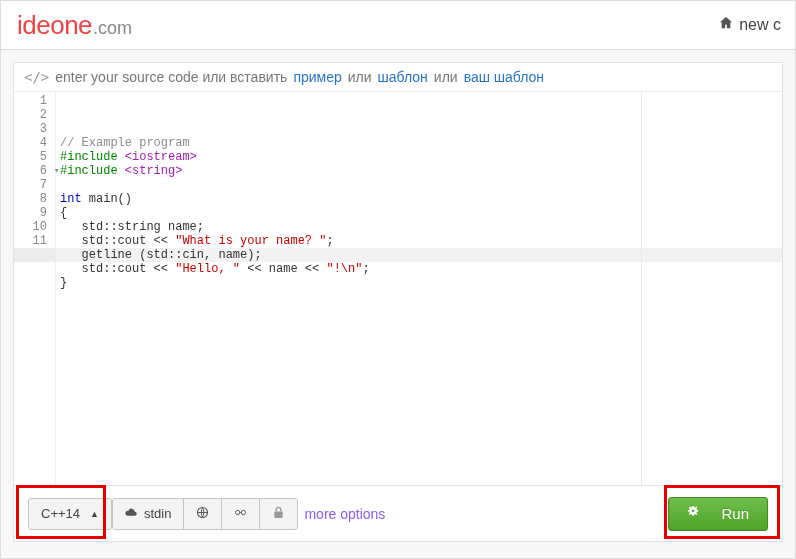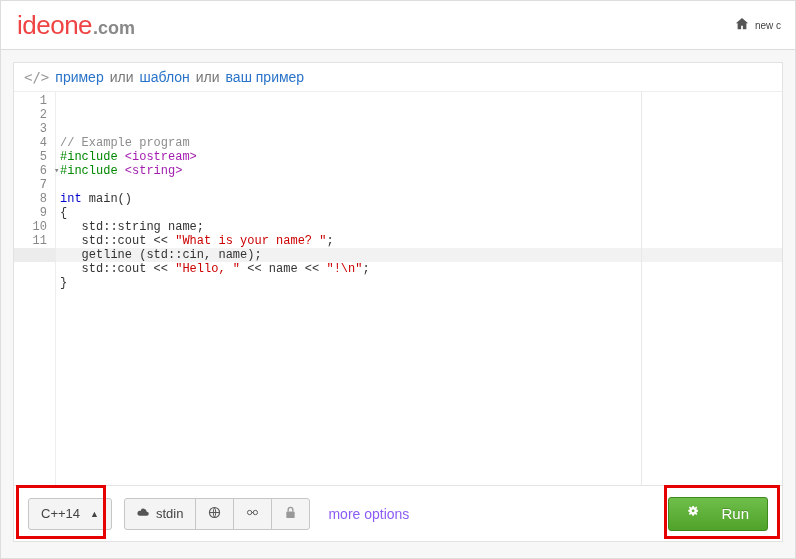--- a/index.html
+++ b/index.html
@@ -29,24 +29,24 @@
     font-family: "Trebuchet MS", "Lucida Sans", sans-serif;
     font-size: 26px;
     color: #ef4444;
     font-weight: 500;
     letter-spacing: -0.5px;
   }
   .logo .tld {
     font-family: "Trebuchet MS", sans-serif;
     font-size: 18px;
     color: #888;
-    font-weight: 700;
+    font-weight: 400;
     margin-left:1px;
   }
-  .topright { display:flex; align-items:center; gap:6px; color:#444; font-size:10px; }
+  .topright { display:flex; align-items:center; gap:6px; color:#444; font-size:16px; }
   .topright svg { width:14px; height:14px; }
 
   
   .panel {
     margin: 12px 12px 0 12px;
     background: #fff;
     border: 1px solid #e2e2e2;
     height: 480px;
     display:flex;
     flex-direction:column;
@@ -119,21 +119,21 @@
   
   .footer {
     height:56px;
     border-top:1px solid #e4e4e4;
     display:flex;
     align-items:center;
     padding: 0 14px;
     gap:10px;
     justify-content:space-between;
   }
-  .footer-left { display:flex; align-items:center; gap:12px; }
+  .footer-left { display:flex; align-items:center; }
   .btn {
     display:inline-flex;
     align-items:center;
     gap:6px;
     height:32px;
     padding: 0 12px;
     border:1px solid #c6c6c6;
     border-radius:3px;
     background:#f4f4f4;
     color:#444;
@@ -185,25 +185,26 @@
         </svg>
     </span>
     <span>new c</span>
   </div>
 </div>
 
 <div class="panel">
 
   <div class="prompt-row">
     <span class="code-tag">&lt;/&gt;</span>
+    <span>enter your source code или вставить</span>
     <a href="#">пример</a>
     <span>или</span>
     <a href="#">шаблон</a>
     <span>или</span>
-    <a href="#">ваш пример</a>
+    <a href="#">ваш шаблон</a>
   </div>
 
   <div class="editor">
     <div class="gutter" id="gutter" style="position: relative;">
         <div style="position: absolute; left: 0px; width: 42px; height: 14px; background: rgb(236, 236, 236); top: 156px; z-index: 0;"></div>
         <div class="ln">1</div>
         <div class="ln">2</div>
         <div class="ln">3</div>
         <div class="ln">4</div>
         <div class="ln">5</div>

